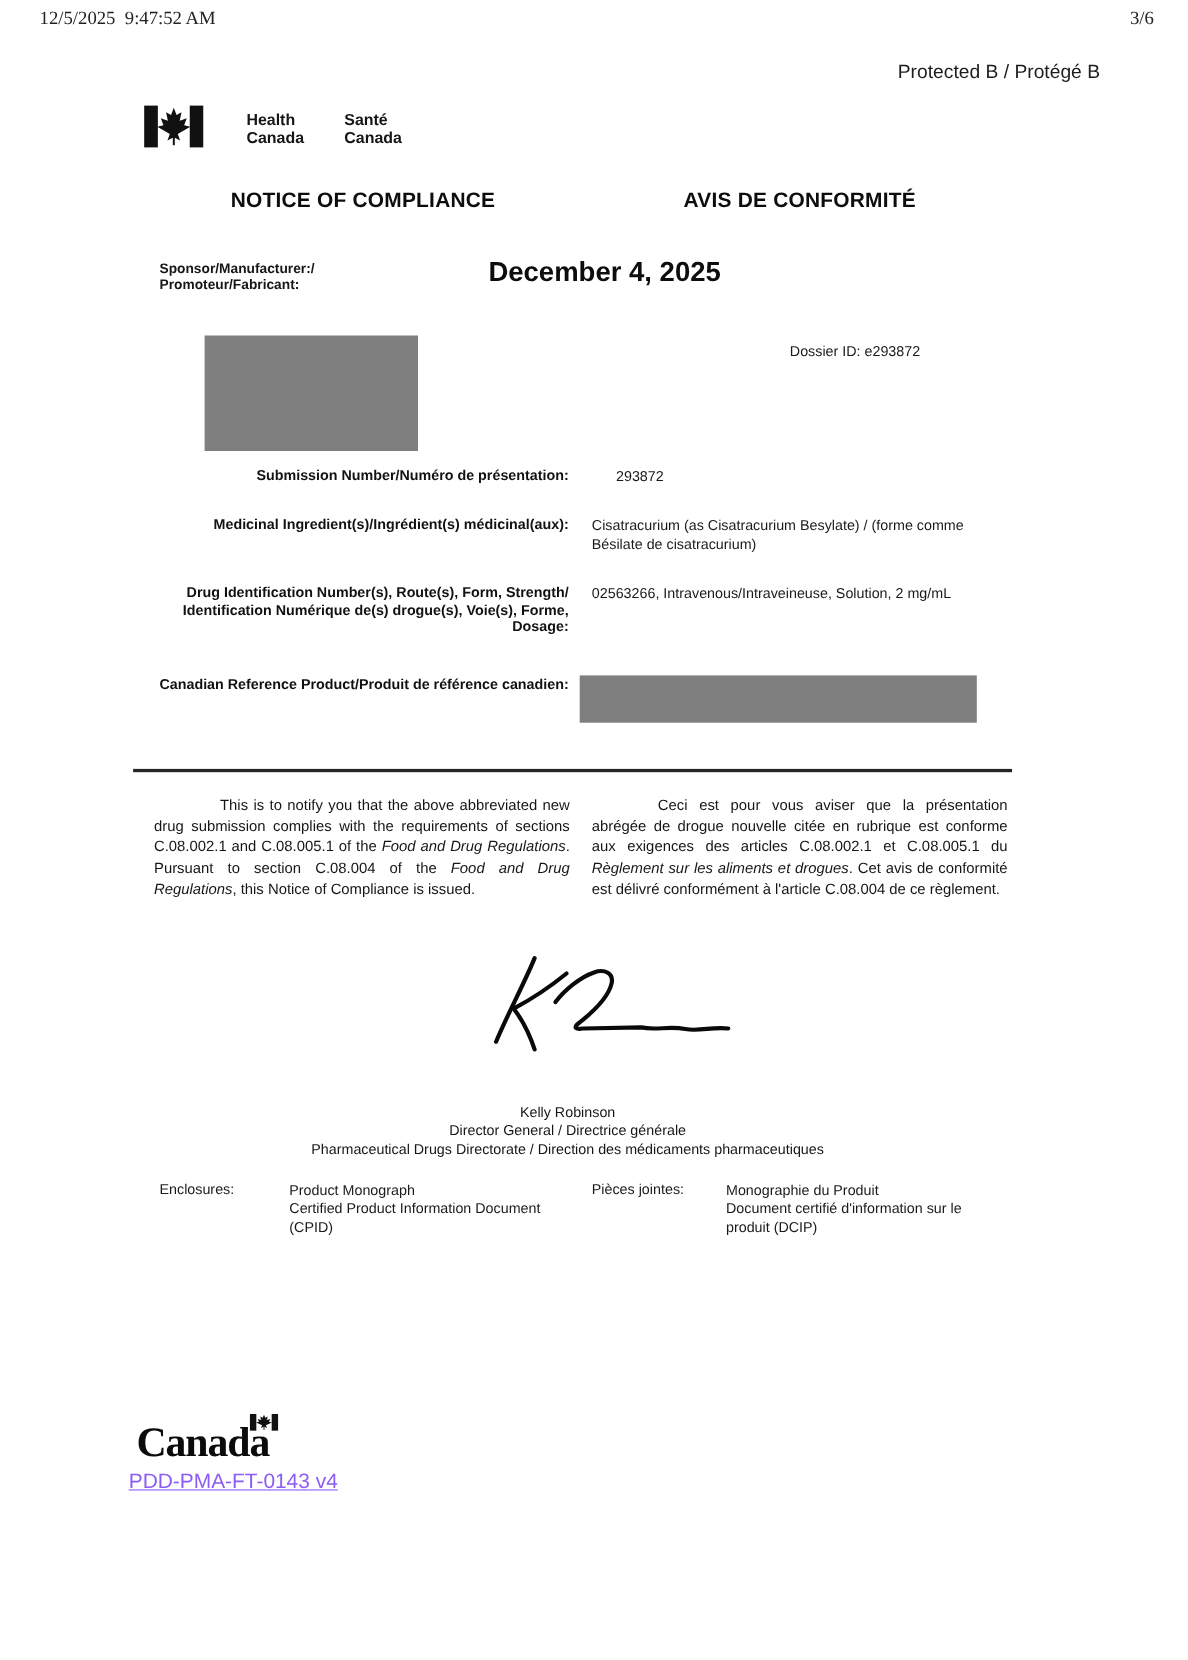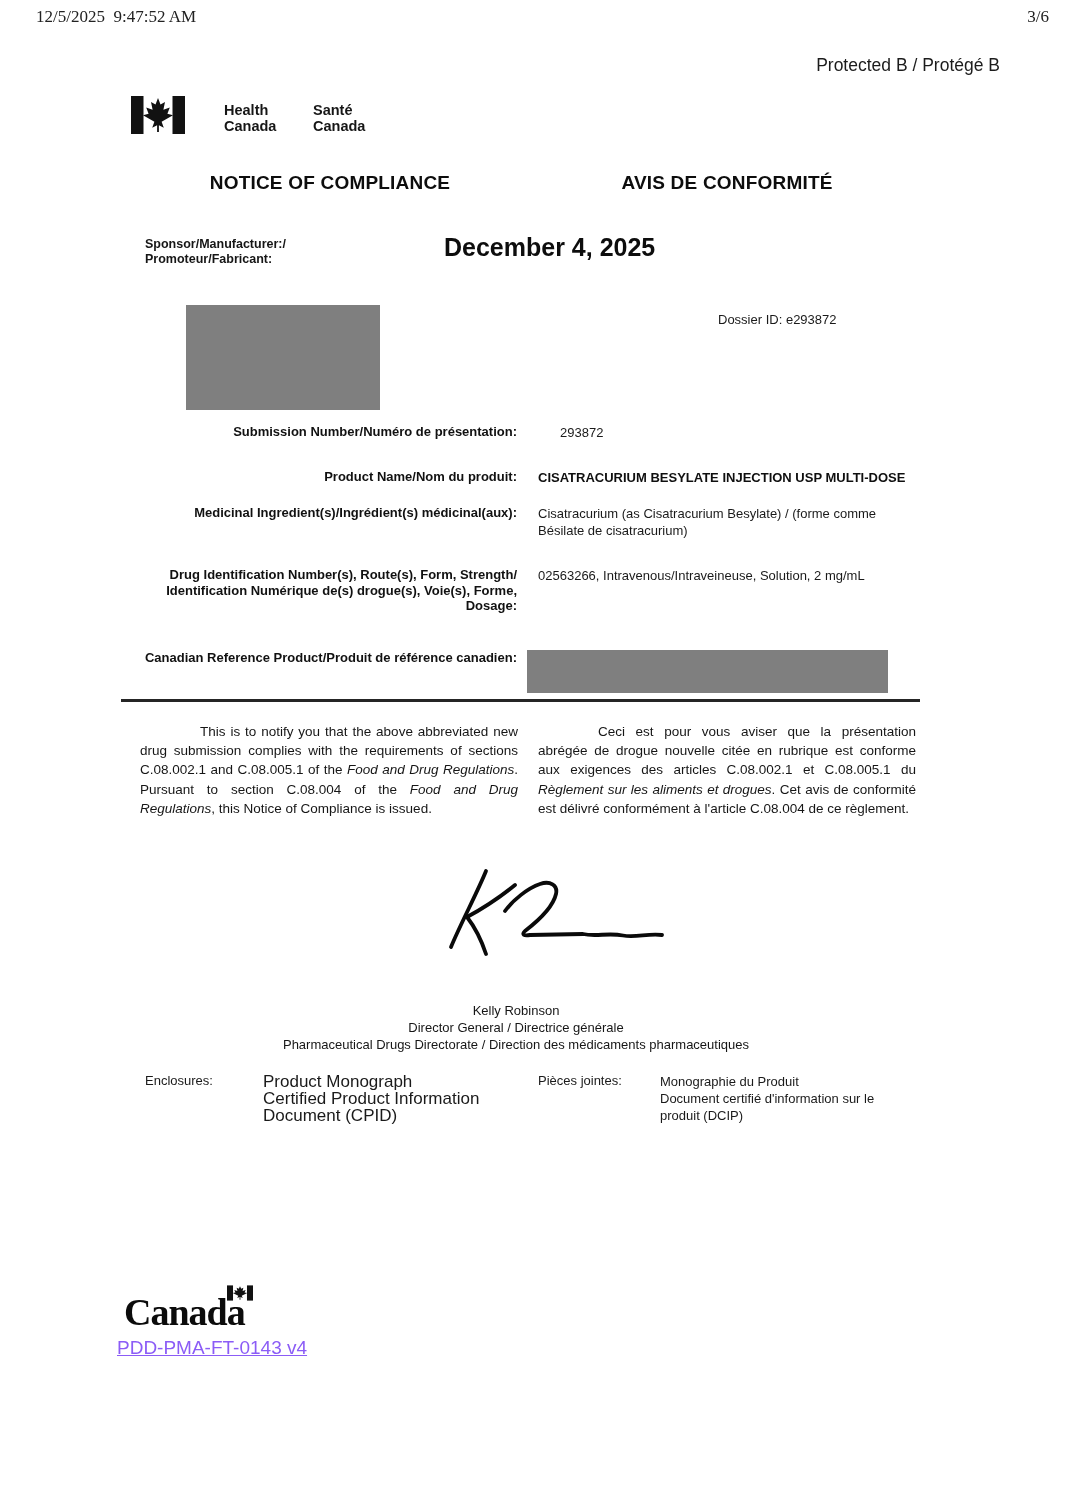--- a/index.html
+++ b/index.html
@@ -59,21 +59,21 @@
   .para-fr { left:538px; }
 
   
   .signature { position:absolute; left:448px; top:858px; width:220px; height:110px; }
 
   
   .signatory { position:absolute; left:140px; top:1002px; width:752px; text-align:center; font-size:13px; line-height:17px; color:#161616; }
 
   
   .enc-label-en { position:absolute; left:145px; top:1073px; font-size:13px; color:#1a1a1a; }
-  .enc-items-en { position:absolute; left:263px; top:1073px; width:258px; font-size:17px; line-height:17px; color:#1a1a1a; }
+  .enc-items-en { position:absolute; left:263px; top:1073px; width:258px; font-size:13px; line-height:17px; color:#1a1a1a; }
   .enc-label-fr { position:absolute; left:538px; top:1073px; font-size:13px; color:#1a1a1a; }
   .enc-items-fr { position:absolute; left:660px; top:1073px; width:238px; font-size:13px; line-height:17px; color:#1a1a1a; }
 
   
   .wordmark { position:absolute; left:124px; top:1290px; font-family:"Liberation Serif", serif; font-weight:700; font-size:38px; letter-spacing:-1px; color:#0b0b0b; }
   .wordmark-flag { position:absolute; left:103px; top:-5px; }
   .form-code { position:absolute; left:117px; top:1337px; font-size:19px; color:#8b5cf6;text-decoration:underline; }
 </style>
 </head>
 <body>
@@ -109,24 +109,20 @@
   </div>
   <div class="noc-date">December 4, 2025</div>
 
   <div class="redaction redact-sponsor"></div>
   <div class="dossier">Dossier ID: e293872</div>
 
   <div class="fields">
     <div class="frow frow-1">
       <div class="flabel">Submission Number/Numéro de présentation:</div>
       <div class="fvalue">293872</div>
-    </div>
-    <div class="frow frow-2">
-      <div class="flabel">Product Name/Nom du produit:</div>
-      <div class="fvalue bold">CISATRACURIUM BESYLATE INJECTION USP MULTI-DOSE</div>
     </div>
     <div class="frow frow-3">
       <div class="flabel">Medicinal Ingredient(s)/Ingrédient(s) médicinal(aux):</div>
       <div class="fvalue">Cisatracurium (as Cisatracurium Besylate) / (forme comme Bésilate de cisatracurium)</div>
     </div>
     <div class="frow frow-4">
       <div class="flabel">Drug Identification Number(s), Route(s), Form, Strength/ Identification Numérique de(s) drogue(s), Voie(s), Forme, Dosage:</div>
       <div class="fvalue">02563266, Intravenous/Intraveineuse, Solution, 2 mg/mL</div>
     </div>
     <div class="frow">

